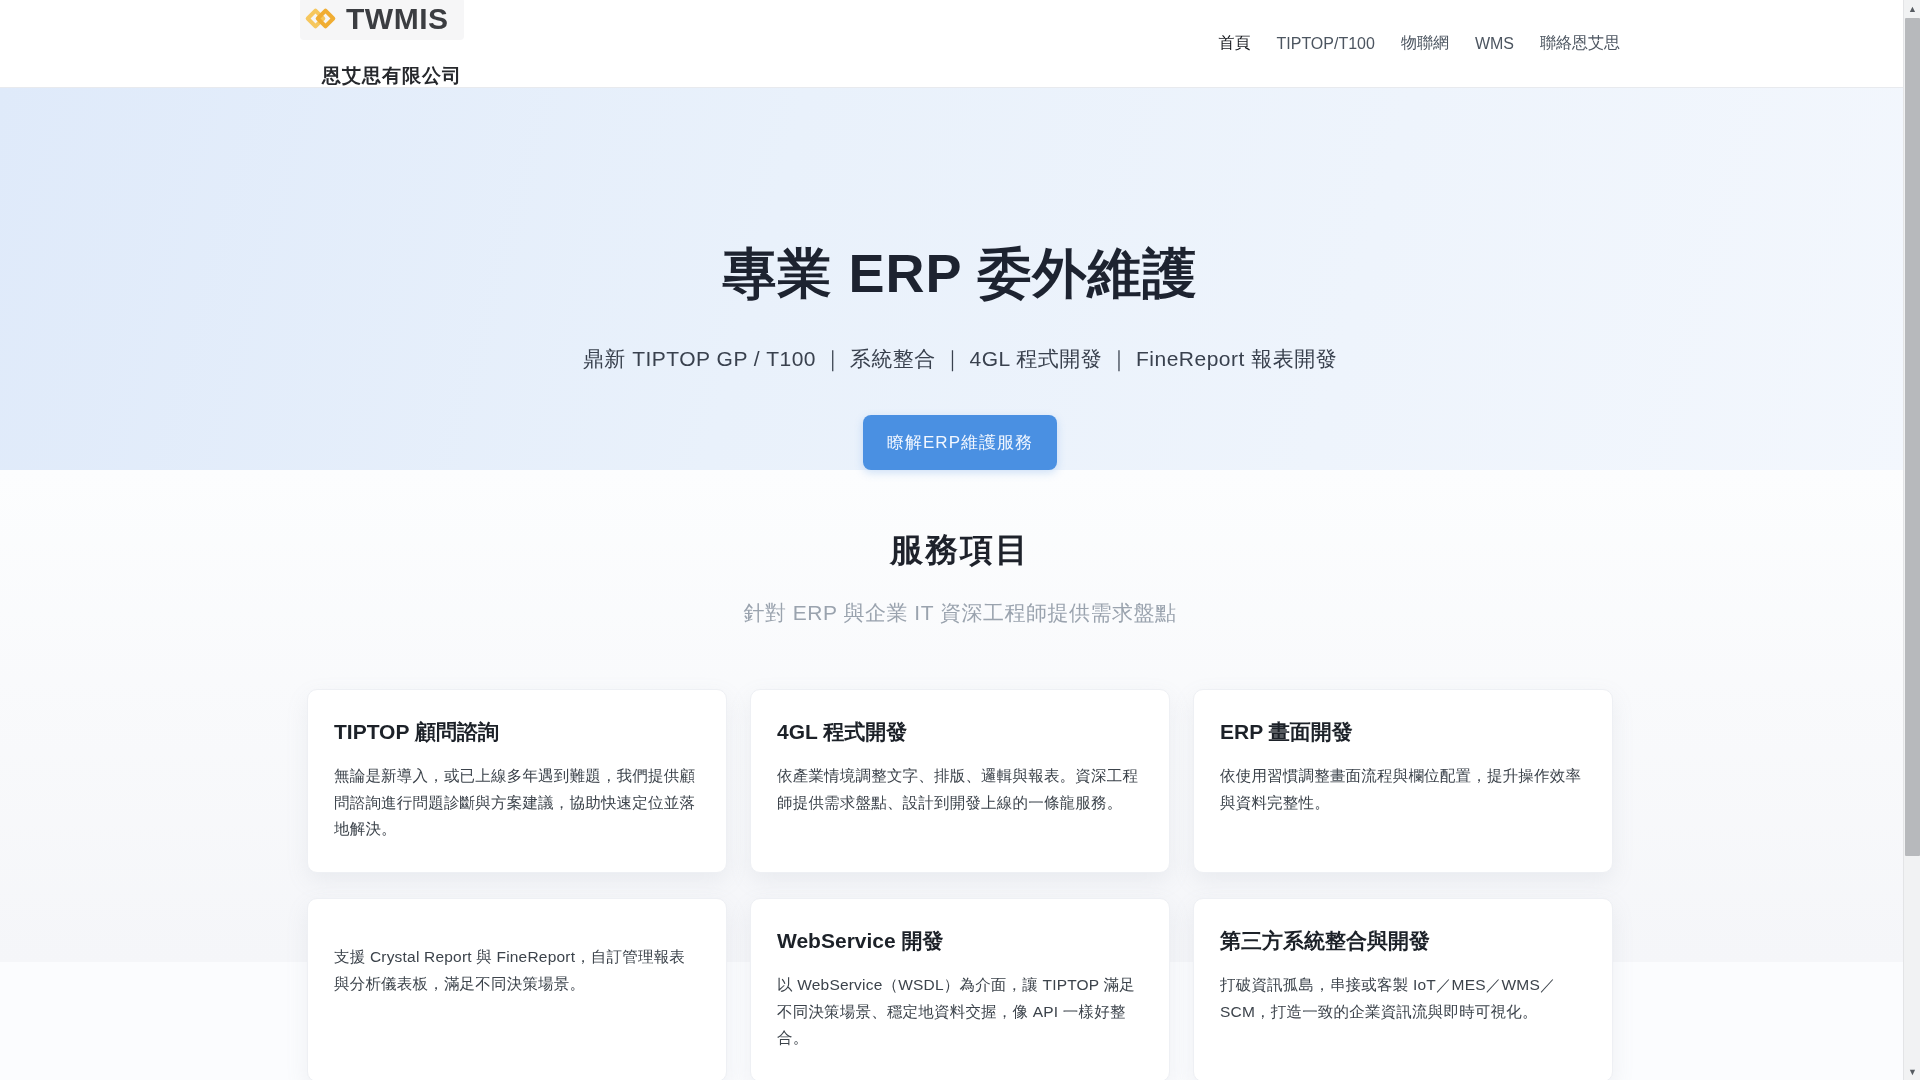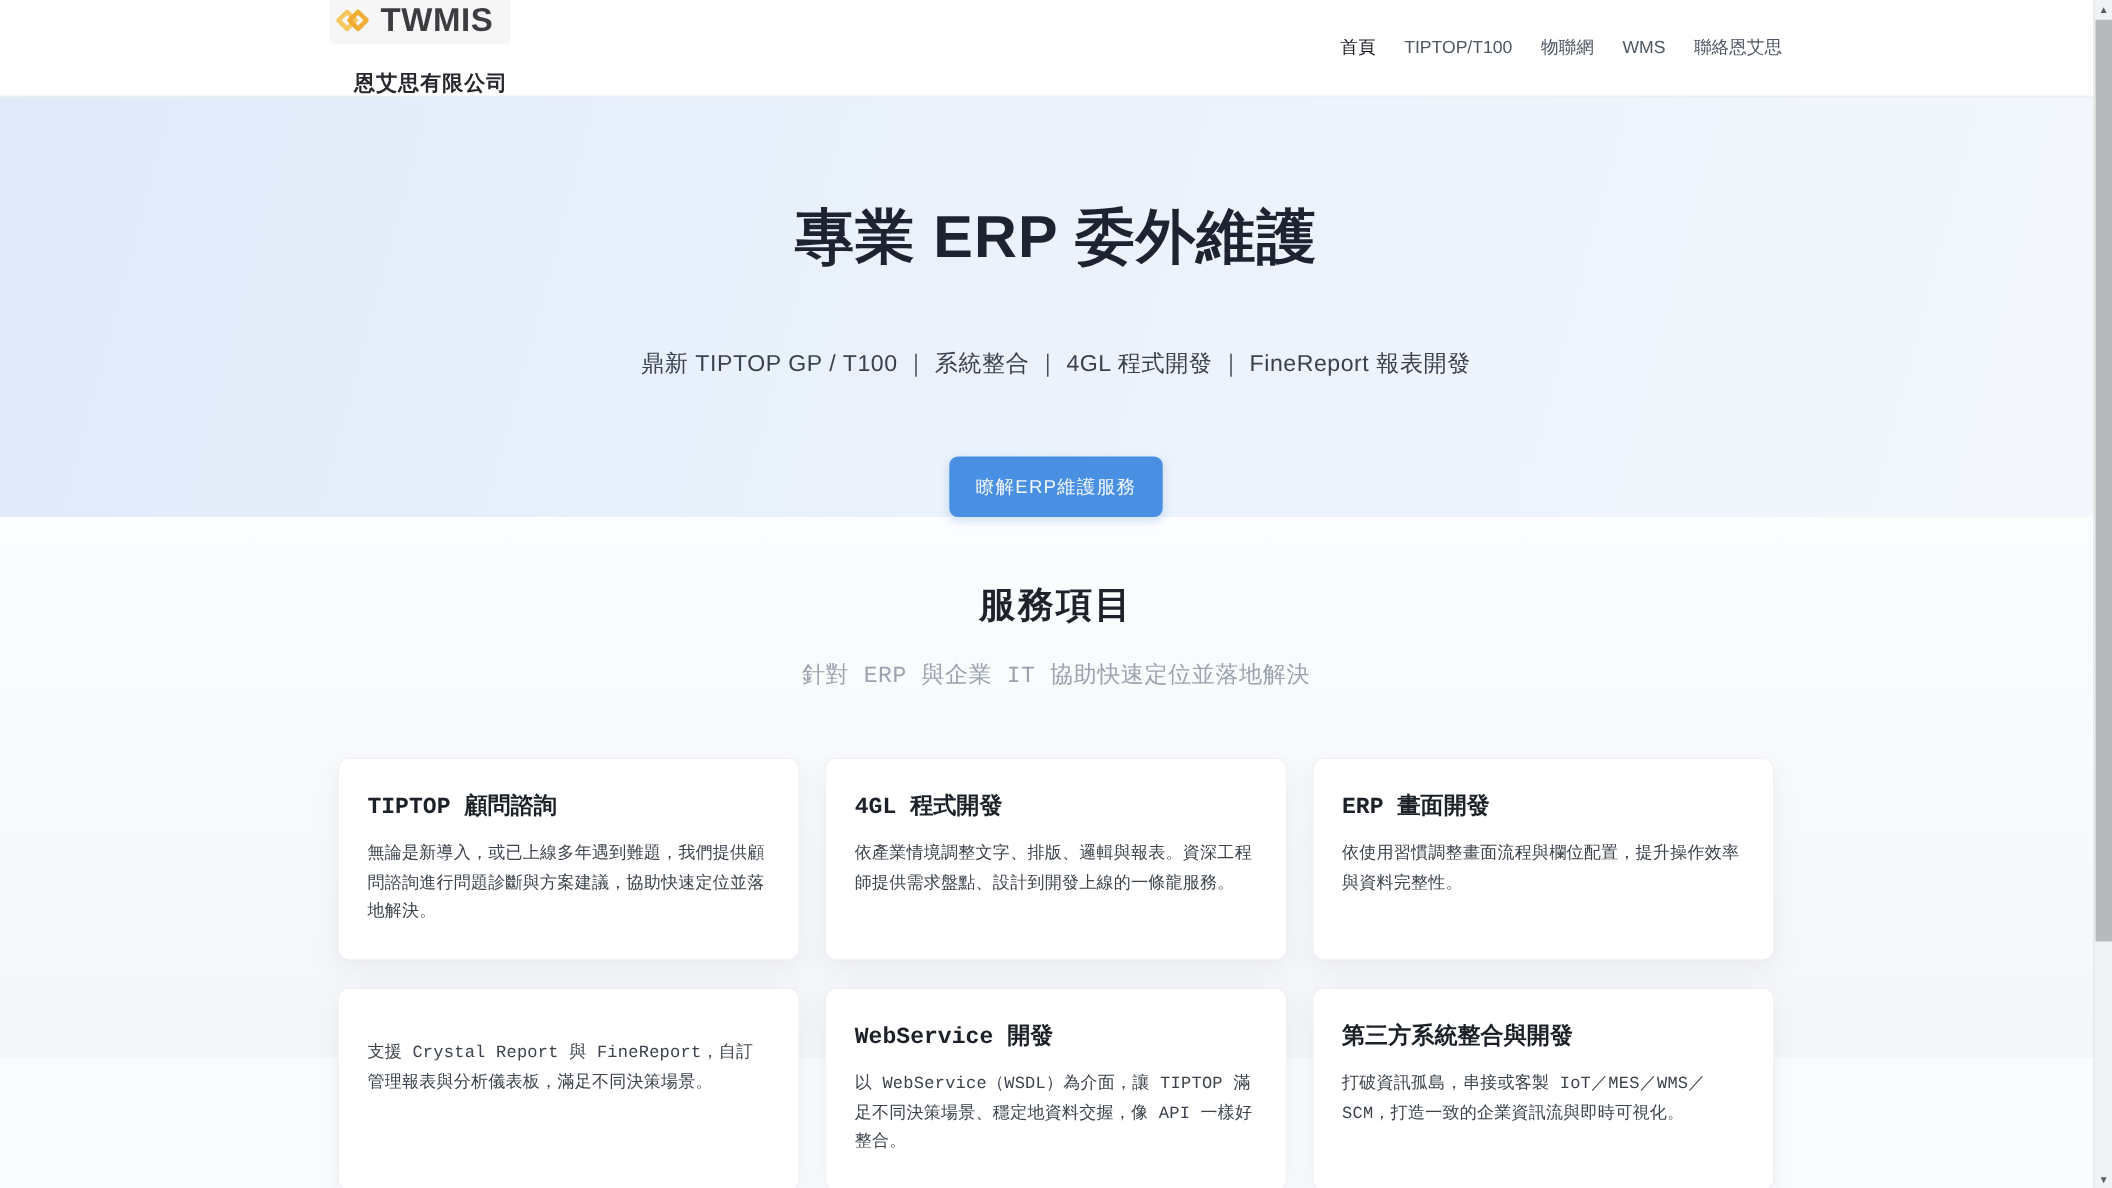--- a/index.html
+++ b/index.html
@@ -30,37 +30,36 @@
   .company-name { font-size:19px; font-weight:700; color:#26282c; margin:3px 0 0 22px; letter-spacing:1px; }
 
   .nav { display:flex; align-items:center; gap:26px; }
   .nav-item { font-size:16px; color:#4c5560; text-decoration:none; cursor:pointer; white-space:nowrap; }
   .nav-item.active { color:#15181d; font-weight:400; }
 
   
   .hero {
     height:382px;
     background:linear-gradient(105deg,#dfeafa 0%,#e9f1fb 40%,#f3f7fd 100%);
-    display:flex; flex-direction:column; align-items:center; justify-content:space-between;
+    display:flex; flex-direction:column; align-items:center; justify-content:flex-end;
     text-align:center; padding-top:92px;
   }
   .hero-title { font-size:54px; font-weight:800; color:#1d2330; letter-spacing:1px; }
   .hero-subtitle { font-size:21px; color:#39414e; margin-top:34px; letter-spacing:.5px; }
   .hero-cta {
     margin-top:42px; background:#4a90e2; color:#f2f7ff; border:none; cursor:pointer;
     font-size:17px; letter-spacing:1px; padding:16px 24px; border-radius:8px;
     font-family:inherit; box-shadow:0 3px 8px rgba(74,144,226,.25);
   }
 
   
   .services {
     padding:58px 0 0 0; text-align:center;
     background:linear-gradient(180deg,#fcfdfe 0%,#f5f6f9 100%);
     height:492px;
-    font-family:Liberation Mono, monospace;
   }
   .services-title { font-size:33px; font-weight:800; color:#1e222b; letter-spacing:2px; }
   .services-subtitle { font-size:21px; color:#9aa3ae; margin-top:26px; letter-spacing:.5px; }
 
   .cards {
     width:1306px; margin:62px auto 0 auto;
     display:grid; grid-template-columns:repeat(3,420px); gap:25px 23px;
     text-align:left;
   }
   .card {
@@ -108,21 +107,21 @@
   </header>
 
   <section class="hero">
     <h1 class="hero-title">專業 ERP 委外維護</h1>
     <div class="hero-subtitle">鼎新 TIPTOP GP / T100 ｜ 系統整合 ｜ 4GL 程式開發 ｜ FineReport 報表開發</div>
     <button class="hero-cta">瞭解ERP維護服務</button>
   </section>
 
   <section class="services">
     <h2 class="services-title">服務項目</h2>
-    <div class="services-subtitle">針對 ERP 與企業 IT 協助快速定位並落地解決</div>
+    <div class="services-subtitle">針對 ERP 與企業 IT 資深工程師提供需求盤點</div>
 
     <div class="cards">
       <div class="card">
         <div class="card-title">TIPTOP 顧問諮詢</div>
         <div class="card-body">無論是新導入，或已上線多年遇到難題，我們提供顧問諮詢進行問題診斷與方案建議，協助快速定位並落地解決。</div>
       </div>
       <div class="card">
         <div class="card-title">4GL 程式開發</div>
         <div class="card-body">依產業情境調整文字、排版、邏輯與報表。資深工程師提供需求盤點、設計到開發上線的一條龍服務。</div>
       </div>

